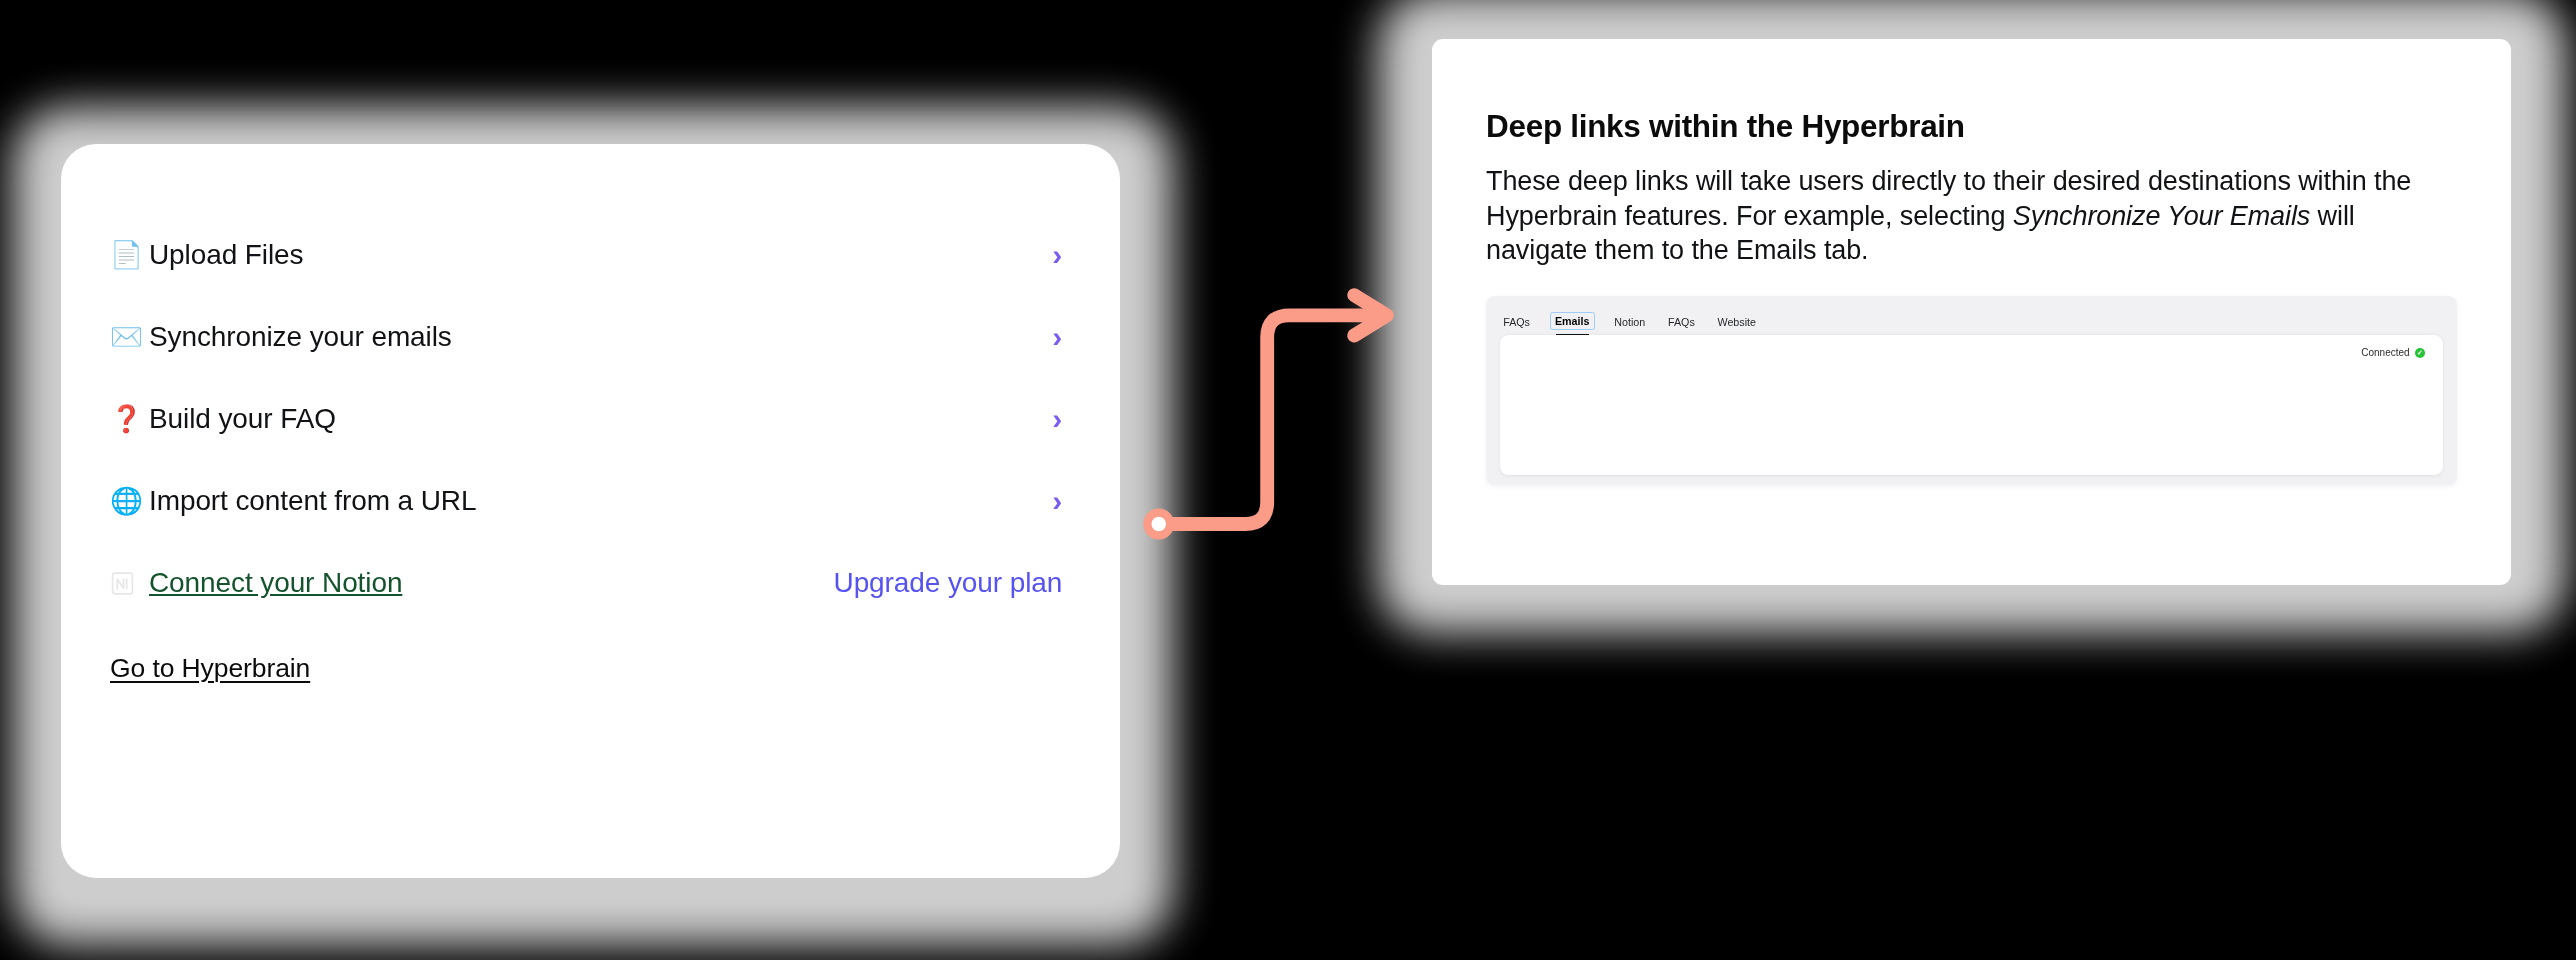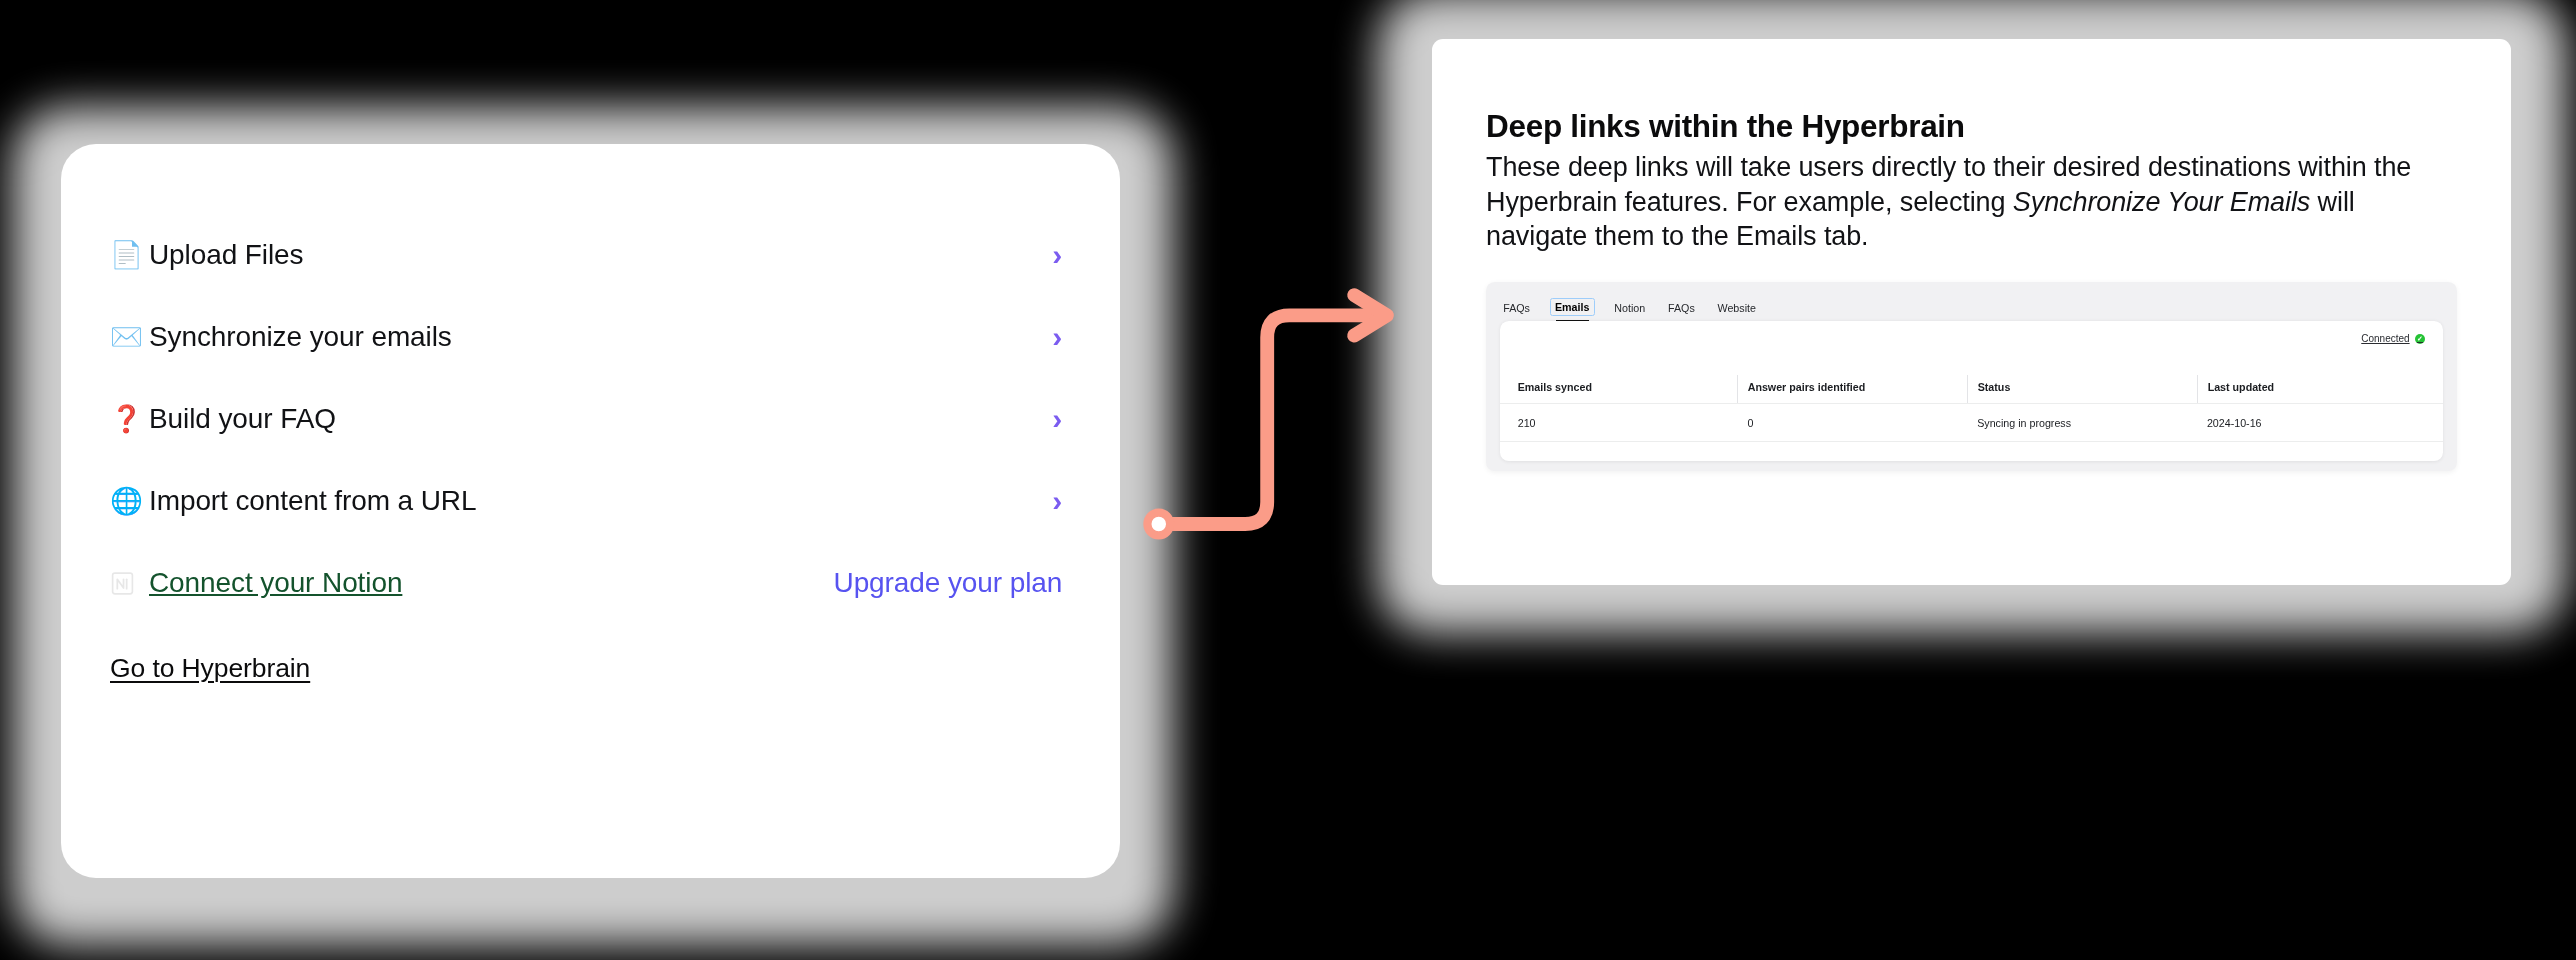--- a/index.html
+++ b/index.html
@@ -86,21 +86,21 @@
   
   #right-halo { left: 1378px; top: -8.8px;  width: 1188px; height: 642px; }
   #right-card { left: 1432px; top: 39px;   width: 1079px; height: 546px; border-radius: 11px; }
 
   .rc-inner { padding: 69px 54px 0 54px; }
   .rc-title {
     font-size: 31.5px; font-weight: 700; color: #0b0b0c;
     letter-spacing: -0.3px;
   }
   .rc-body {
-    margin-top: 5px;
+    margin-top: 19px;
     font-size: 27px; line-height: 1.28; color: #111215;
     letter-spacing: -0.1px;
   }
   .rc-body i { font-style: italic; }
 
   
   .shot {
     margin-top: 28px;
     background: #f1f1f3;
     border-radius: 8.8px;
@@ -129,21 +129,21 @@
     left: 5px; right: 5px; bottom: -7.6px; height: 2.5px; background: #111;
   }
   .shot-panel {
     position: absolute; left: 14px; right: 14px; top: 39px; bottom: 10px;
     background: #ffffff; border-radius: 8.8px;
     box-shadow: 0 0.6px 3.8px rgba(0,0,0,0.07);
   }
   .shot-conn {
     position: absolute; right: 17.7px; top: 12.6px;
     display: flex; align-items: flex-end; gap: 5px;
-    font-size: 10px; color: #2a2c31; text-decoration: underline;
+    font-size: 10px; color: #2a2c31;
   }
   .dot-check {
     width: 10.7px; height: 10.7px; border-radius: 50%;
     background: #25c335; color: #fff;
     font-size: 7px; line-height: 10.7px; text-align: center;
     font-weight: 700;
   }
   .shot-table { position: absolute; left: 0; right: 0; top: 54px; }
   .st-row { display: flex; padding: 0 16.4px; }
   .st-head .st-cell {
@@ -234,34 +234,20 @@
           <div class="shot-tab">FAQs</div>
           <div class="shot-tab">Website</div>
         </div>
 
         <div class="shot-panel">
           <div class="shot-conn">
             <span>Connected</span>
             <span class="dot-check">✓</span>
           </div>
 
-          <div class="shot-table">
-            <div class="st-row st-head">
-              <div class="st-cell">Emails synced</div>
-              <div class="st-cell">Answer pairs identified</div>
-              <div class="st-cell">Status</div>
-              <div class="st-cell">Last updated</div>
-            </div>
-            <div class="st-row st-body">
-              <div class="st-cell">210</div>
-              <div class="st-cell">0</div>
-              <div class="st-cell">Syncing in progress</div>
-              <div class="st-cell">2024-10-16</div>
-            </div>
-          </div>
         </div>
 
       </div>
     </div>
   </div>
 
   <svg id="connector" viewBox="0 0 4086 1524">
     <path d="M 1845 831 L 1975 831 Q 2010 831 2010 796 L 2010 535 Q 2010 500 2045 500 L 2195 500" fill="none" stroke="#fb9c88" stroke-width="22" stroke-linecap="round" stroke-linejoin="round"></path>
     <path d="M 2148 468 L 2200 500 L 2148 532" fill="none" stroke="#fb9c88" stroke-width="22" stroke-linecap="round" stroke-linejoin="round"></path>
     <circle cx="1838" cy="831" r="18" fill="#ffffff" stroke="#fb9c88" stroke-width="13"></circle>

